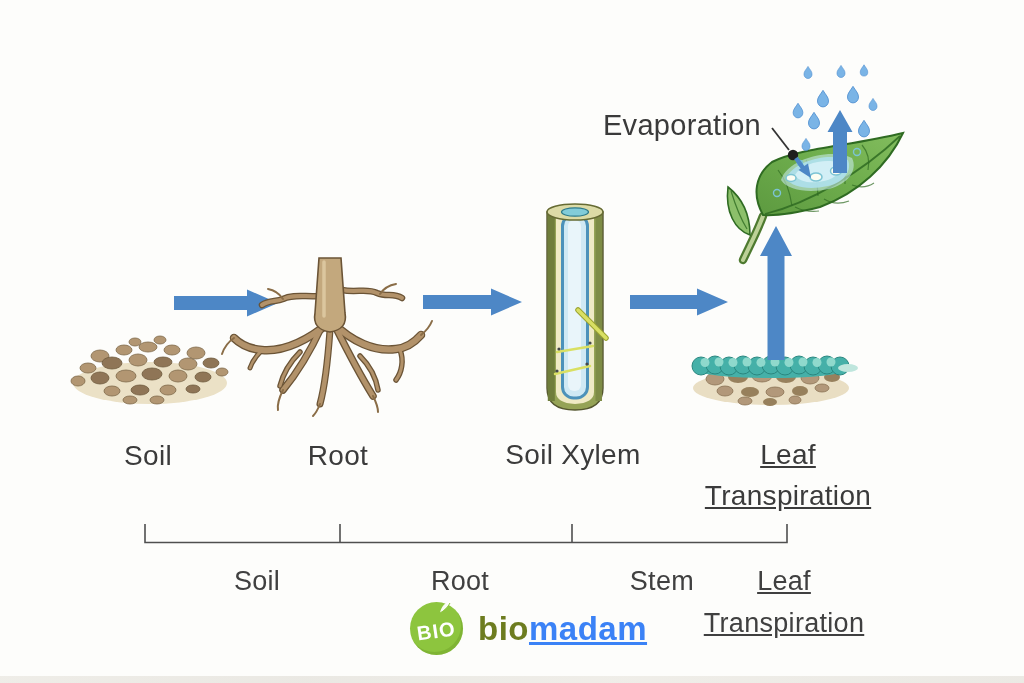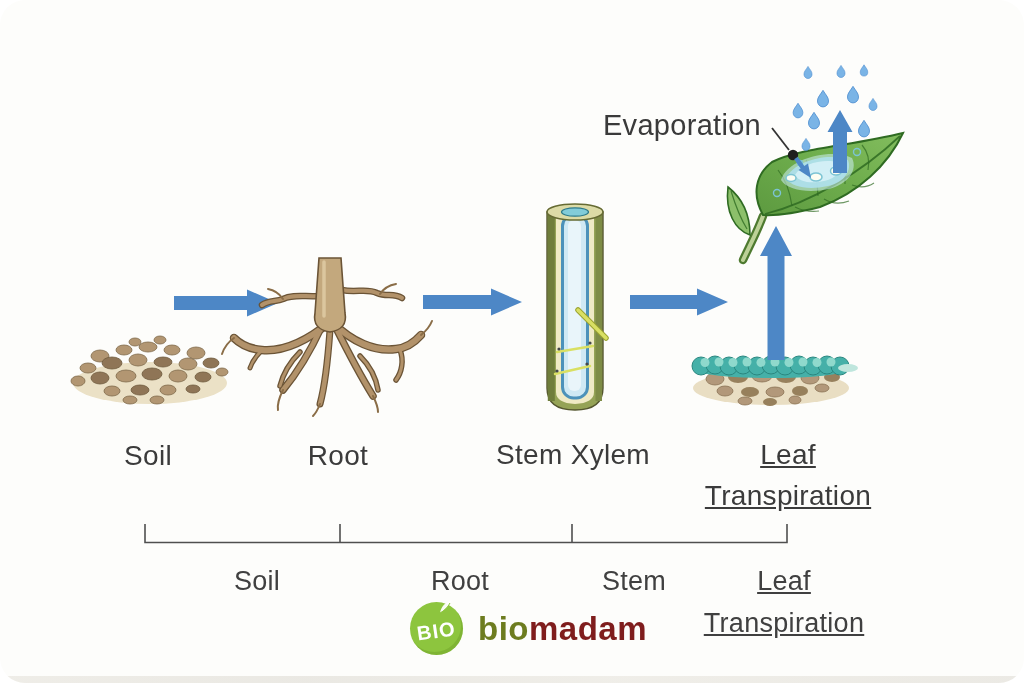--- a/index.html
+++ b/index.html
@@ -1,20 +1,19 @@
 <!DOCTYPE html>
 <html><head>
 <meta charset="utf-8">
 <style>
   html,body{margin:0;padding:0;background:#ffffff;}
   .stage{
     position:relative;width:1024px;height:683px;overflow:hidden;
     background:#fdfdfb;
     font-family:"Liberation Sans",sans-serif;
-    border-radius:25px;
   }
   .stage svg{position:absolute;left:0;top:0;}
   .lbl{
     position:absolute;color:#3b3b3b;text-align:center;
     font-size:28px;line-height:1.45;letter-spacing:.3px;
   }
   .lbl2{
     position:absolute;color:#404040;text-align:center;
     font-size:27px;line-height:1.55;letter-spacing:.3px;
   }
@@ -33,21 +32,21 @@
     color:#ffffff;font-weight:bold;font-size:20px;letter-spacing:1px;
     transform:rotate(-8deg);margin-top:6px;
   }
   .logo-badge svg{position:absolute;left:26px;top:-4px;}
   .brand{
     position:absolute;left:478px;top:609px;height:40px;
     font-size:33px;font-weight:bold;letter-spacing:.5px;line-height:40px;
     white-space:nowrap;
   }
   .brand .b1{color:#6d7c1f;}
-  .brand .b2{color:#7f1d1d;}
+  .brand .b2{color:#3b82f6;text-decoration:underline;}
   .bottom-strip{
     position:absolute;left:0;top:676px;width:1024px;height:7px;
     background:linear-gradient(90deg,#eceae4,#e7e5df 30%,#edebe5 60%,#e8e6e0);
     opacity:.85;
   }
 </style>
 </head>
 <body>
 
 <div class="stage">
@@ -271,29 +270,29 @@
       </g>
     </g>
 
     <path d="M145,524 L145,542.5 L787,542.5 L787,524 M340,524 L340,542.5 M572,524 L572,542.5" fill="none" stroke="#4f4f4f" stroke-width="1.6"></path>
   </svg>
 
   <div class="evap">Evaporation</div>
 
   <div class="lbl" style="left:88px;top:436px;width:120px;">Soil</div>
   <div class="lbl" style="left:278px;top:436px;width:120px;">Root</div>
-  <div class="lbl" style="left:493px;top:435px;width:160px;">Stem Xylem</div>
+  <div class="lbl" style="left:493px;top:435px;width:160px;">Soil Xylem</div>
   <div class="lbl two-line" style="left:688px;top:435px;width:200px;">
     <span>Leaf</span>
     <span>Transpiration</span>
   </div>
 
   <div class="lbl2" style="left:197px;top:561px;width:120px;">Soil</div>
   <div class="lbl2" style="left:400px;top:561px;width:120px;">Root</div>
-  <div class="lbl2" style="left:574px;top:561px;width:120px;">Stem</div>
+  <div class="lbl2" style="left:574px;top:561px;width:120px;text-align:right;">Stem</div>
   <div class="lbl2 two-line" style="left:684px;top:561px;width:200px;">
     <span>Leaf</span>
     <span>Transpiration</span>
   </div>
 
   <div class="logo-badge">
     <svg width="22" height="16" viewBox="0 0 22 16">
       <path d="M4,15 C5,9 9,4 16,2 C13,8 9,12 4,15 Z" fill="#ffffff" opacity="0.95"></path>
       <path d="M4,15 C8,13 12,9 14,5" fill="none" stroke="#8dc53e" stroke-width="1"></path>
     </svg>

